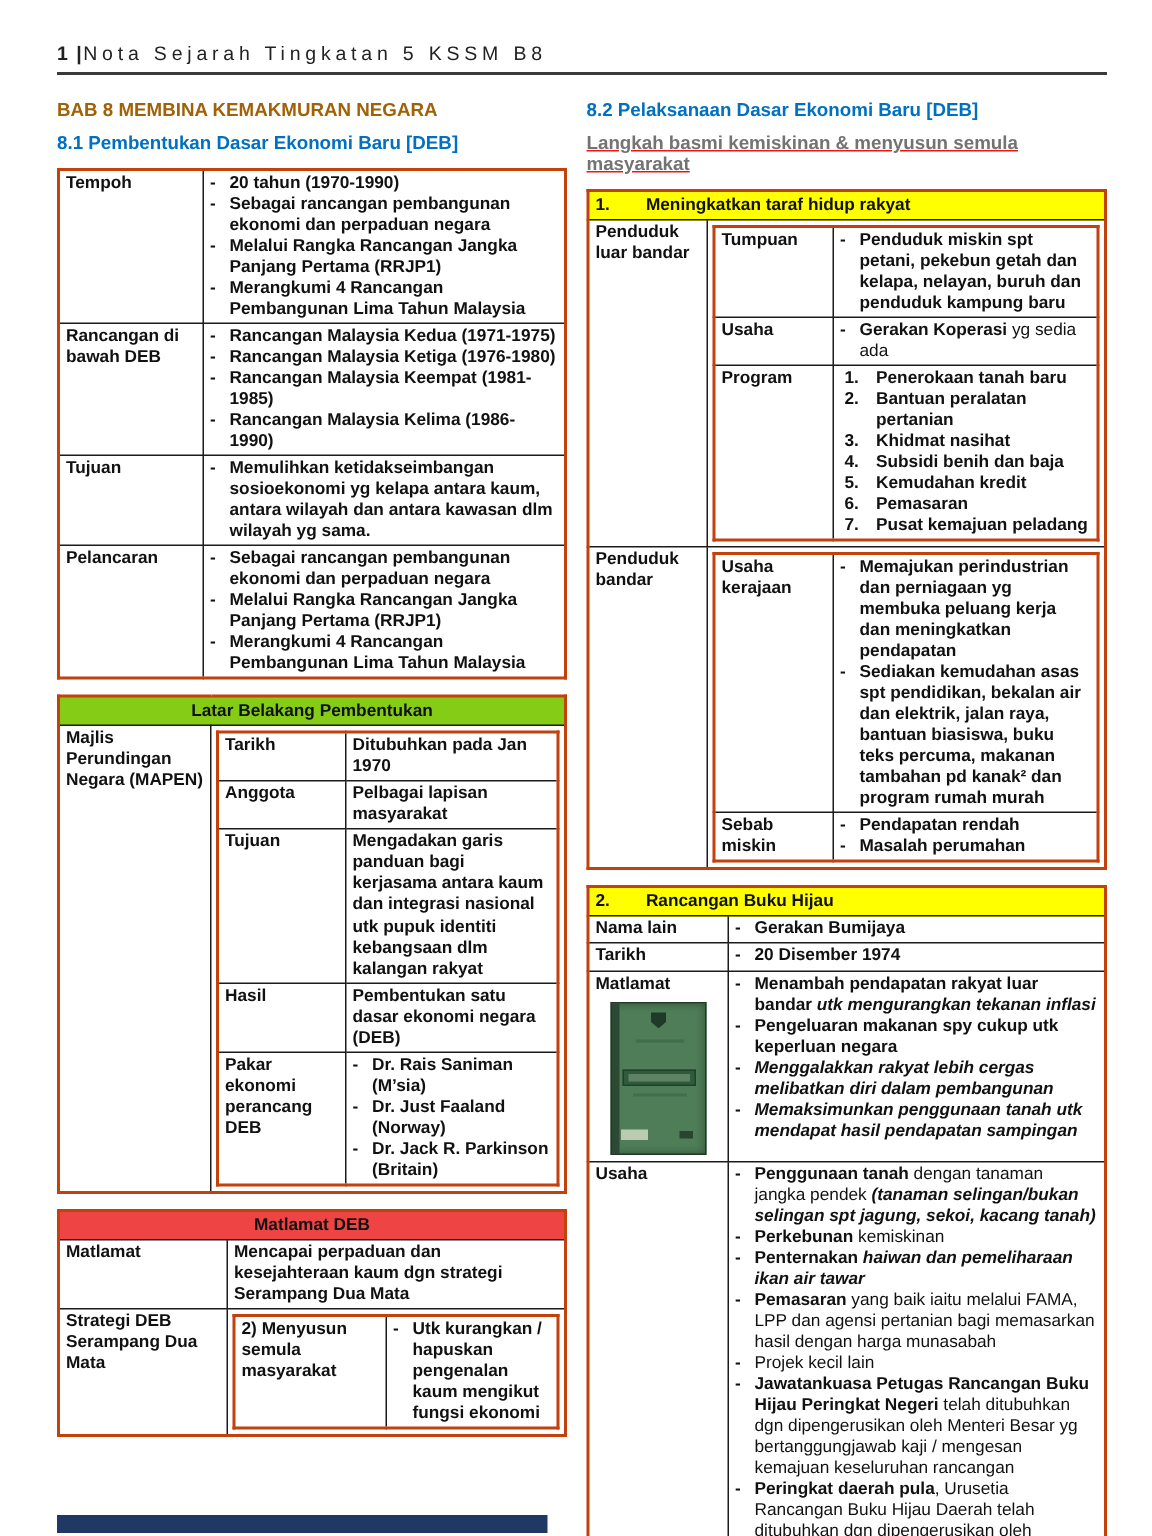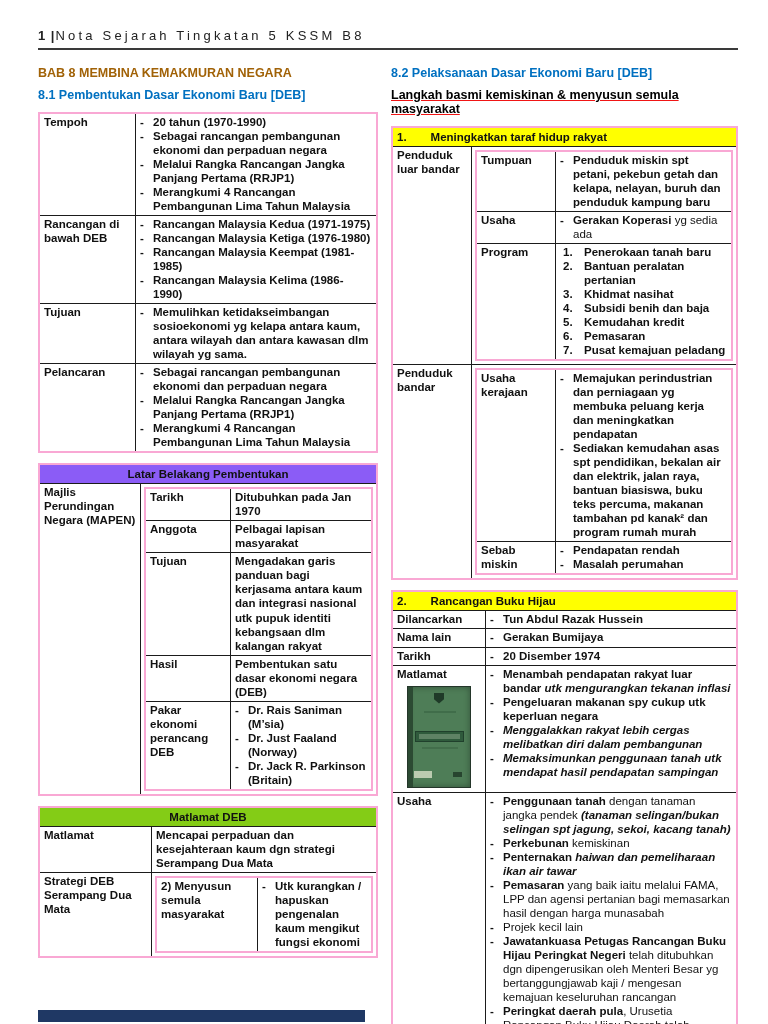--- a/index.html
+++ b/index.html
@@ -12,32 +12,32 @@
   .ha{margin-left:auto;letter-spacing:2.6px;font-weight:400;}
   .rule{margin:5px 30px 0 38px;border-top:2px solid #3a3a3a;}
   
   .cols{display:flex;gap:13px;padding:16px 30px 0 38px;}
   .col{min-width:0;}
   .col.left{width:340px;flex:none;}
   .col.right{flex:1;}
   .chapter{font-size:12.5px;font-weight:700;color:#a16207;}
   .section{font-size:12.5px;font-weight:700;color:#0070C0;margin-top:8px;}
   .col.right .section{margin-top:0;}
-  .redsub{font-size:12.5px;font-weight:700;color:#000000;text-decoration:underline;text-decoration-color:#F01515;margin-top:8px;}
+  .redsub{font-size:12.5px;font-weight:700;color:#737373;text-decoration:underline;text-decoration-color:#F01515;margin-top:8px;}
   
   table.t{border-collapse:collapse;width:100%;font-size:11.5px;line-height:1.22;margin-top:10px;}
   table.t.inner{margin-top:0;}
   td{border:1.5px solid #1b1b1b;padding:1px 4px 2px 4px;vertical-align:top;}
-  table.t{border:2px solid #f9a8d4;}
+  table.t{border:2px solid #c2410c;}
   td.lbl{font-weight:700;}
   td.nest{padding:3px;}
   .w87{width:87px;} .w92{width:92px;} .w76{width:76px;} .w103{width:103px;} .w92b{width:92px;} .w70{width:70px;} .w84{width:84px;}
   td.hdr{font-weight:700;text-align:center;padding:2px 4px;}
-  td.hdr.green{background:#8b5cf6;}
-  td.hdr.blue{background:#84cc16;}
+  td.hdr.green{background:#84cc16;}
+  td.hdr.blue{background:#ef4444;}
   td.hdr.yellow{background:#FFFF00;text-align:left;}
   .ytl{margin-left:24px;}
   
   .li{display:flex;align-items:flex-start;}
   .mk{flex:0 0 13px;}
   .list.num .mk{flex:0 0 21px;padding-left:3px;}
   .tx{flex:1;min-width:0;}
   .b{font-weight:700;} .i{font-style:italic;} .r{font-weight:400;}
   td .list{font-weight:inherit;}
   .boldcells td{font-weight:700;}
@@ -358,31 +358,20 @@
         </table>
 
       <table class="t boldcells">
         <tbody>
             <tr>
           <td colspan="2" class="hdr yellow">
             <span>2.</span><span class="ytl">Rancangan Buku Hijau</span>
           </td>
         </tr>
         <tr>
-          <td class="lbl w84">Dilancarkan</td>
-          <td>
-                <div class="list">
-                  <div class="li">
-                    <span class="mk">-</span>
-                    <span class="tx"><span>Tun Abdul Razak Hussein</span></span>
-                  </div>
-                </div>
-              </td>
-        </tr>
-        <tr>
           <td class="lbl w84">Nama lain</td>
           <td>
                 <div class="list">
                   <div class="li">
                     <span class="mk">-</span>
                     <span class="tx"><span>Gerakan Bumijaya</span></span>
                   </div>
                 </div>
               </td>
         </tr>

